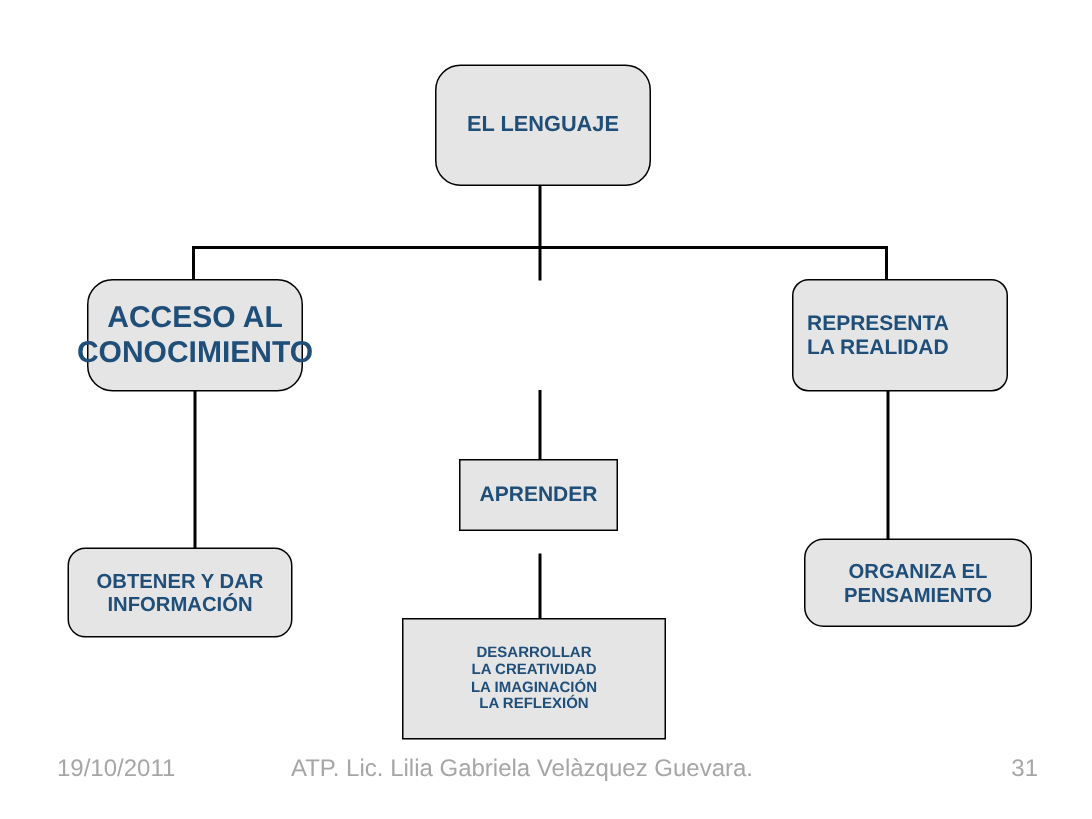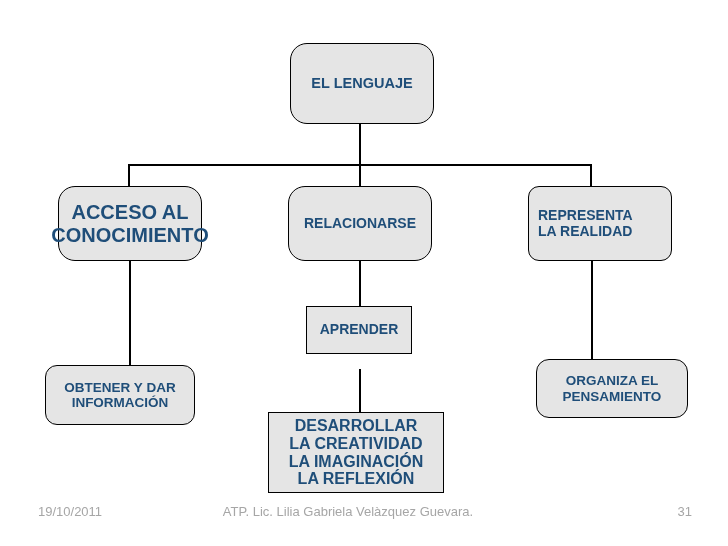--- a/index.html
+++ b/index.html
@@ -73,21 +73,21 @@
     font-size: 13.5px;
     border-radius: 12px;
   }
   #node-organiza {
     left: 536px; top: 359px; width: 152px; height: 59px;
     font-size: 13.5px;
     border-radius: 13px;
   }
   #node-desarrollar {
     left: 268px; top: 412px; width: 176px; height: 81px;
-    font-size: 16px;
+    font-size: 10px;
   }
 
   
   .line {
     position: absolute;
     background: #000000;
     z-index: 1;
   }
   .line.v { width: 2px; }
   .line.h { height: 2px; }
@@ -102,21 +102,21 @@
   #conn-mid-down-2  { left: 359px; top: 369px; height: 44px; }
   #conn-right-down  { left: 591px; top: 260px; height: 100px; }
 
   
   #footer {
     position: absolute;
     left: 0; top: 498px;
     width: 728px; height: 30px;
     color: #a6a6a6;
     font-family: "Liberation Sans", sans-serif;
-    font-size: 13px;
+    font-size: 16px;
   }
   #footer-date {
     position: absolute;
     left: 38px; top: 6px;
   }
   #footer-author {
     position: absolute;
     left: 0; top: 6px;
     width: 696px;
     text-align: center;
@@ -143,23 +143,20 @@
 
   <div class="node rounded" id="node-lenguaje">
     <span class="txt">EL LENGUAJE</span>
   </div>
 
   <div class="node rounded" id="node-acceso">
     <span class="txt">ACCESO AL
 CONOCIMIENTO</span>
   </div>
 
-  <div class="node rounded" id="node-relacionarse">
-    <span class="txt">RELACIONARSE</span>
-  </div>
 
   <div class="node rounded" id="node-representa">
     <span class="txt">REPRESENTA
 LA REALIDAD</span>
   </div>
 
   <div class="node square" id="node-obtener">
     <span class="txt">OBTENER Y DAR
 INFORMACIÓN</span>
   </div>

